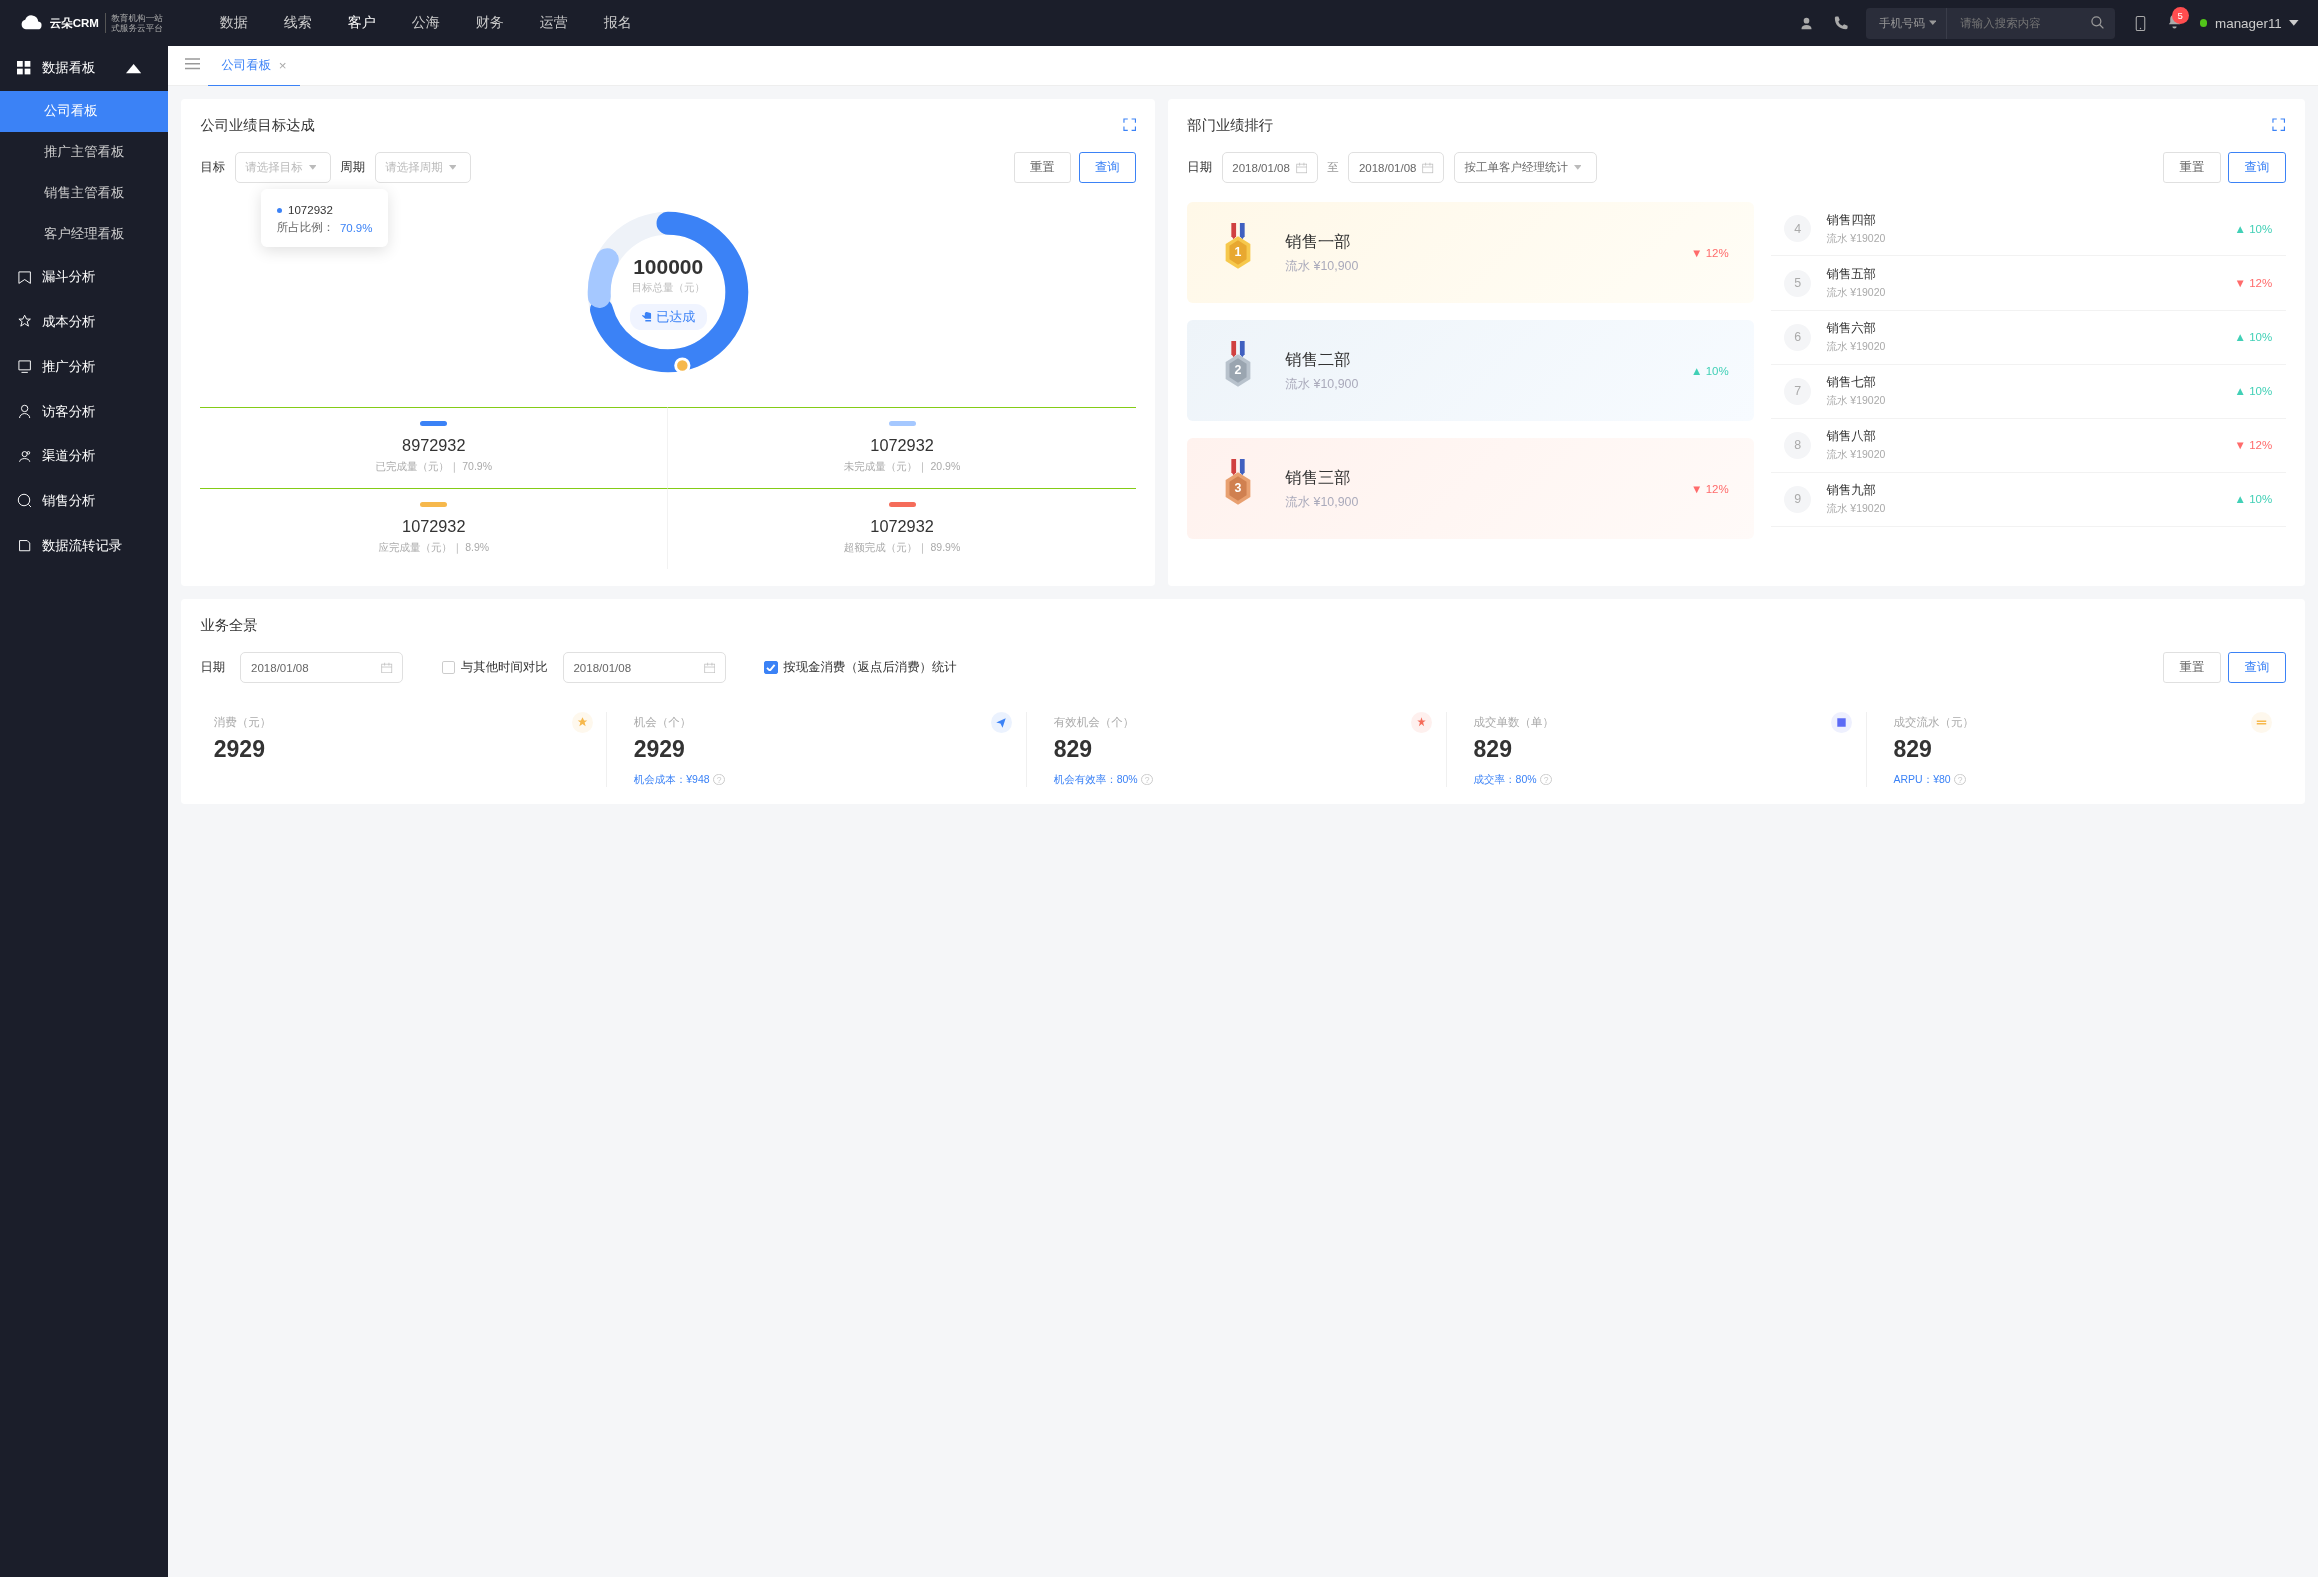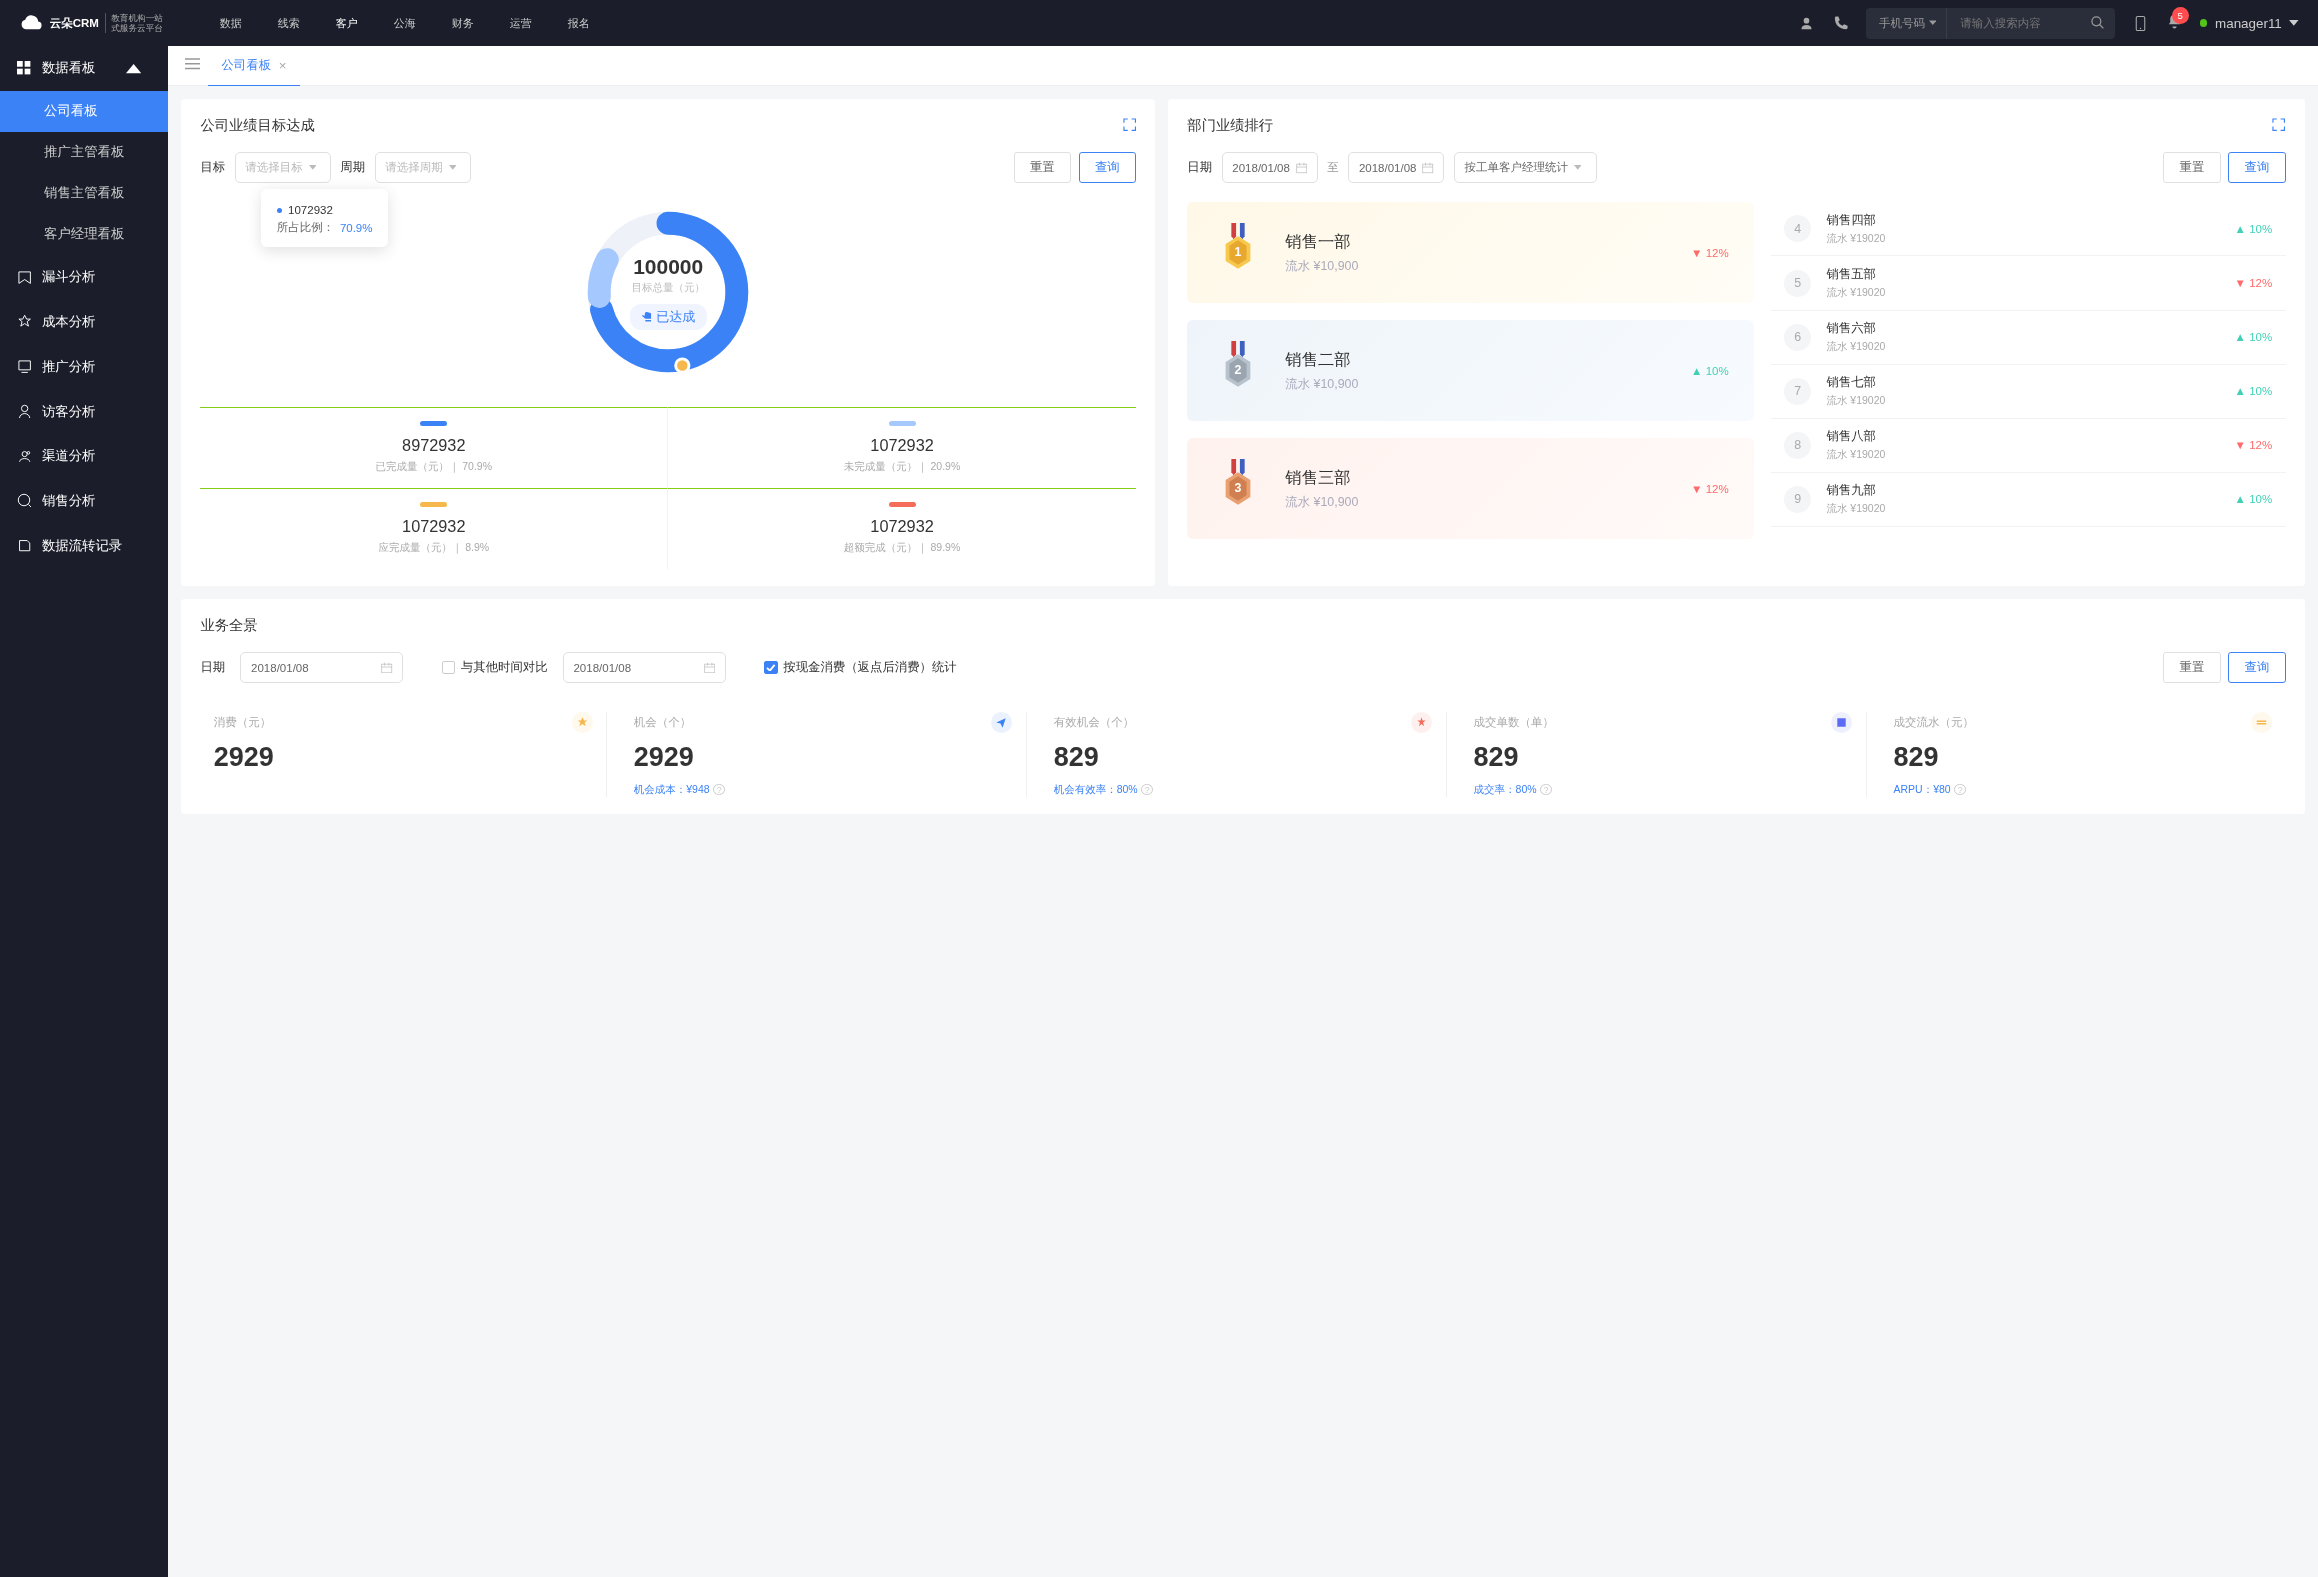--- a/index.html
+++ b/index.html
@@ -3,21 +3,21 @@
 <meta charset="utf-8">
 <style>
 * { margin: 0; padding: 0; box-sizing: border-box; }
 body { font-family: -apple-system, "PingFang SC", "Microsoft YaHei", sans-serif; background: #f5f6f8; color: #333; font-size: 12.4px; }
 .header { height: 46px; background: #1b1e2a; display: flex; align-items: center; padding: 0 19px; color: #fff; }
 .logo { display: flex; align-items: center; gap: 5.7px; }
 .logo-icon { width: 25px; height: 21px; }
 .logo-text { font-size: 11.5px; font-weight: bold; }
 .logo-sub { font-size: 8.6px; border-left: 1px solid #555; padding-left: 5.7px; color: #aaa; line-height: 1.2; }
 .top-nav { display: flex; gap: 36px; margin-left: 57px; }
-.top-nav-item { font-size: 11px; color: #ccc; cursor: pointer; }
+.top-nav-item { font-size: 14px; color: #ccc; cursor: pointer; }
 .top-nav-item.active { color: #fff; font-weight: 500; }
 .header-right { margin-left: auto; display: flex; align-items: center; gap: 17px; }
 .search-group { display: flex; align-items: center; background: #2a2d3a; border-radius: 3.8px; height: 31px; }
 .search-select { padding: 0 9.6px 0 13.4px; color: #999; font-size: 11.5px; display: flex; align-items: center; gap: 3.8px; border-right: 1px solid #3a3d4a; height: 100%; }
 .search-input { background: transparent; border: none; outline: none; color: #fff; padding: 0 13.4px; width: 134px; font-size: 11.5px; }
 .search-btn { width: 34px; height: 31px; display: flex; align-items: center; justify-content: center; color: #999; }
 .hicon { width: 17px; height: 17px; color: #aaa; }
 .badge { width: 17px; height: 17px; background: #ff4d4f; border-radius: 50%; color: #fff; font-size: 9.6px; display: flex; align-items: center; justify-content: center; position: absolute; top: -5.7px; right: -5.7px; }
 .bell-wrap { position: relative; }
 .user { display: flex; align-items: center; gap: 7.6px; color: #ccc; font-size: 13.4px; }
@@ -84,21 +84,21 @@
 .rank-sub { font-size: 10.5px; color: #aaa; margin-top: 2.9px; }
 .ov-filters { display: flex; align-items: center; gap: 15.3px; }
 .checkbox { width: 13.4px; height: 13.4px; border: 1px solid #ccc; border-radius: 1.9px; display: inline-flex; align-items: center; justify-content: center; }
 .checkbox.checked { background: #3b82f6; border-color: #3b82f6; }
 .metric-row { display: flex; margin-top: 29px; gap: 13.4px; }
 .metric { flex: 1; border-right: 1px solid #f0f0f0; padding: 0 13.4px; position: relative; }
 .metric:last-child { border-right: none; }
 .metric-head { display: flex; justify-content: space-between; align-items: center; }
 .metric-label { font-size: 11.5px; color: #aaa; }
 .metric-icon { width: 21px; height: 21px; border-radius: 50%; }
-.metric-value { font-size: 27px; font-weight: bold; margin-top: 9px; }
+.metric-value { font-size: 23px; font-weight: bold; margin-top: 3px; }
 .metric-sub { font-size: 10.5px; color: #3b82f6; margin-top: 9.6px; display: flex; align-items: center; gap: 3.8px; }
 .metric-sub .q { width: 11.5px; height: 11.5px; border: 1px solid #ccc; border-radius: 50%; color: #ccc; font-size: 8.6px; display: flex; align-items: center; justify-content: center; }
 </style>
 </head>
 <body>
 
 <div class="header">
   <div class="logo">
     <svg class="logo-icon" viewBox="0 0 26 22">
         <path fill="#fff" d="M20 9a7 7 0 00-13.6-1.8A5 5 0 007 17h12a4 4 0 001-8z"></path>

